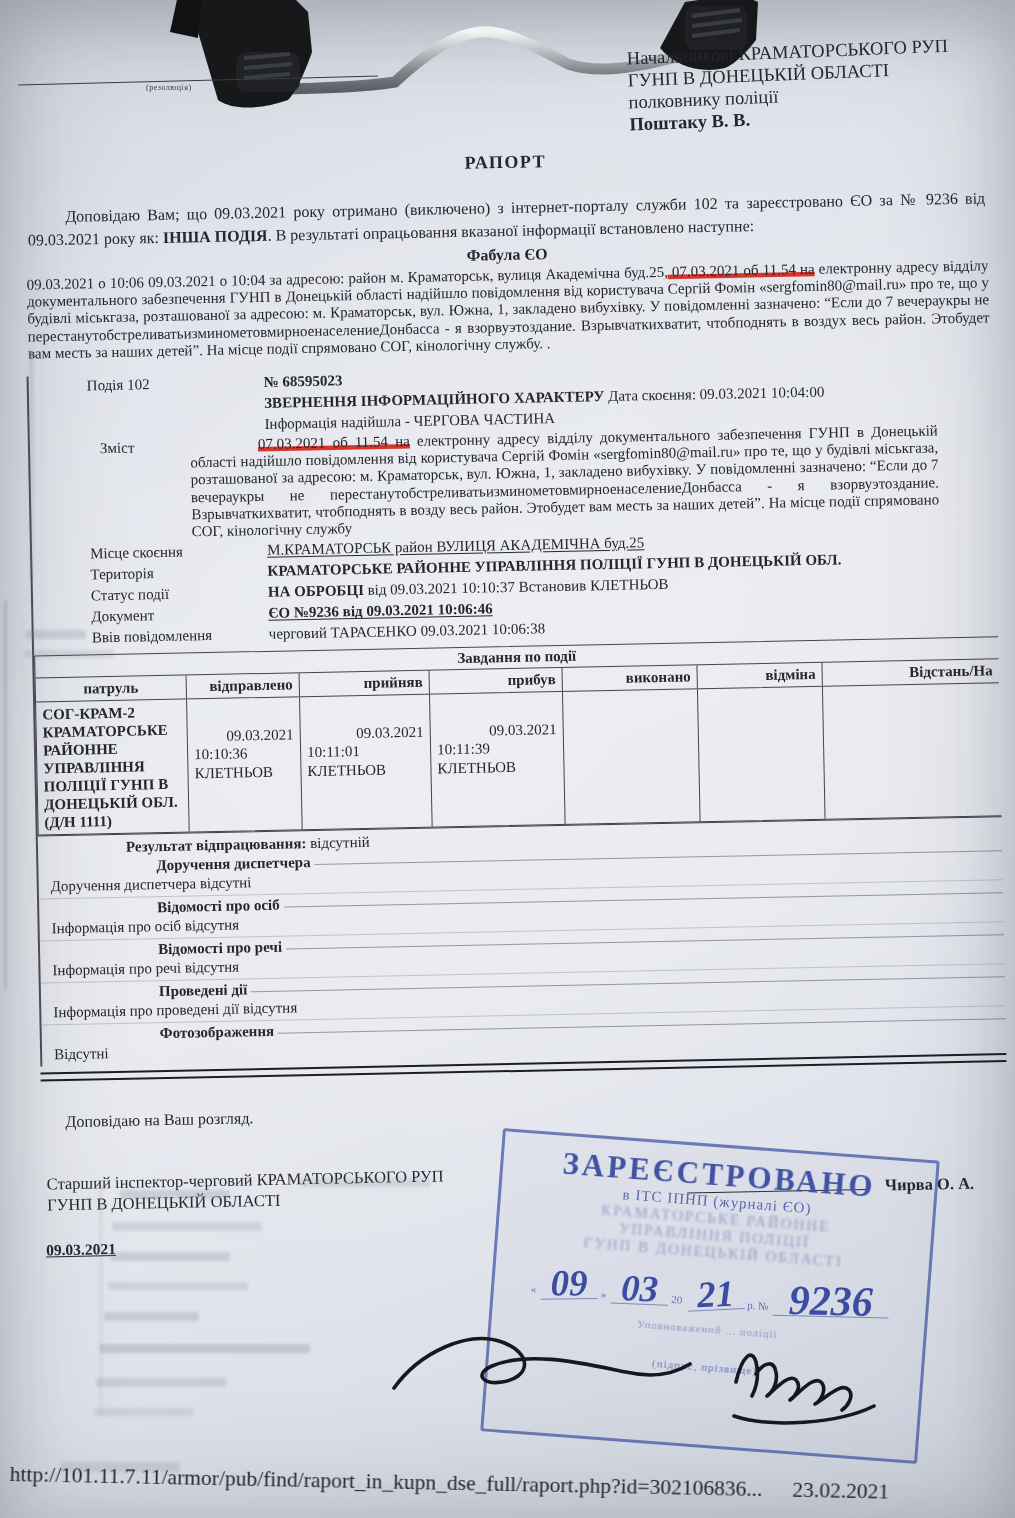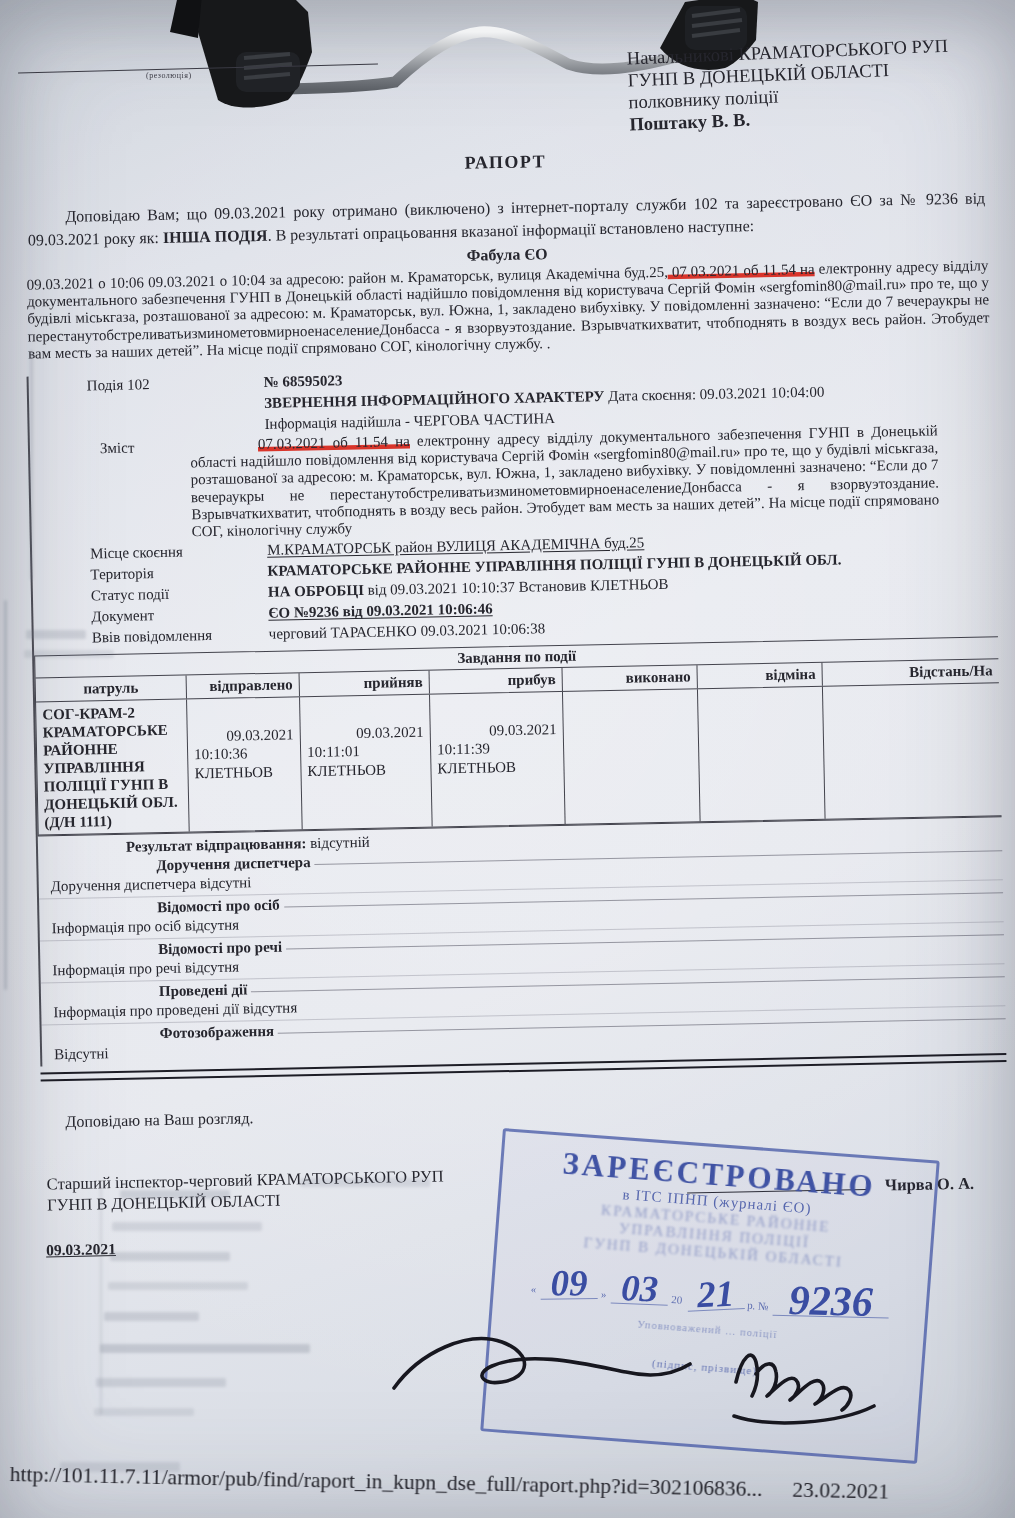--- a/index.html
+++ b/index.html
@@ -9,21 +9,21 @@
       radial-gradient(ellipse 120% 90% at 45% 40%, rgba(255,255,255,0.28), rgba(0,0,0,0) 60%),
       linear-gradient(160deg,#cfd4dc 0%,#dde0e8 18%,#e7e9ef 45%,#e6e8ee 62%,#dadee6 85%,#cdd2da 100%);
     font-family:"Liberation Serif", serif;
     color:#26262e;
   }
   .vignette{position:absolute;inset:0;pointer-events:none;
     box-shadow:inset 0 0 120px rgba(60,65,80,0.25), inset 0 25px 60px rgba(60,65,80,0.18);}
   
   .clip{position:absolute;left:140px;top:-8px;width:620px;height:130px;}
   
-  .resline{position:absolute;left:18px;top:68px;width:360px;}
+  .resline{position:absolute;left:18px;top:80px;width:360px;}
   .resline .ln{border-top:1.6px solid #3a3a44;transform:rotate(-1.4deg);}
   .resline .cap{font-size:8px;letter-spacing:.5px;color:#3c3c46;margin:2px 0 0 128px;filter:blur(.3px);}
   
   .recipient{position:absolute;left:628px;top:40px;width:375px;
     transform:rotate(-2.3deg);font-size:18.5px;line-height:22px;}
   .recipient .b{font-weight:bold;}
   
   .main{position:absolute;left:22px;top:146px;width:966px;transform:rotate(-1.15deg);transform-origin:50% 0;}
   .title{text-align:center;font-weight:bold;font-size:18px;letter-spacing:1.5px;margin:6px 0 24px 0;}
   .para{font-size:16px;line-height:22.5px;text-align:justify;}

